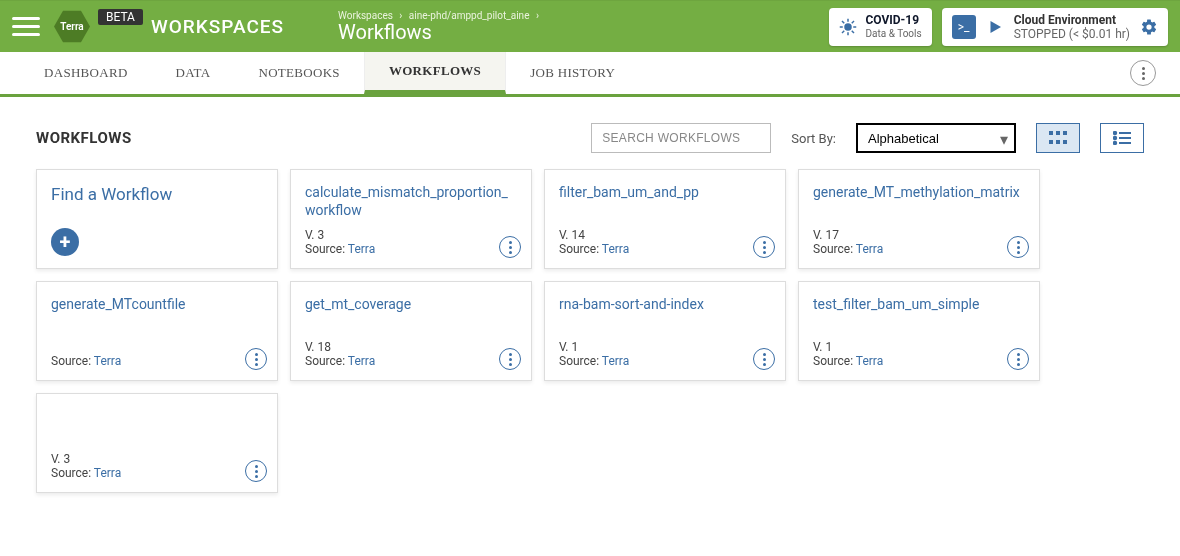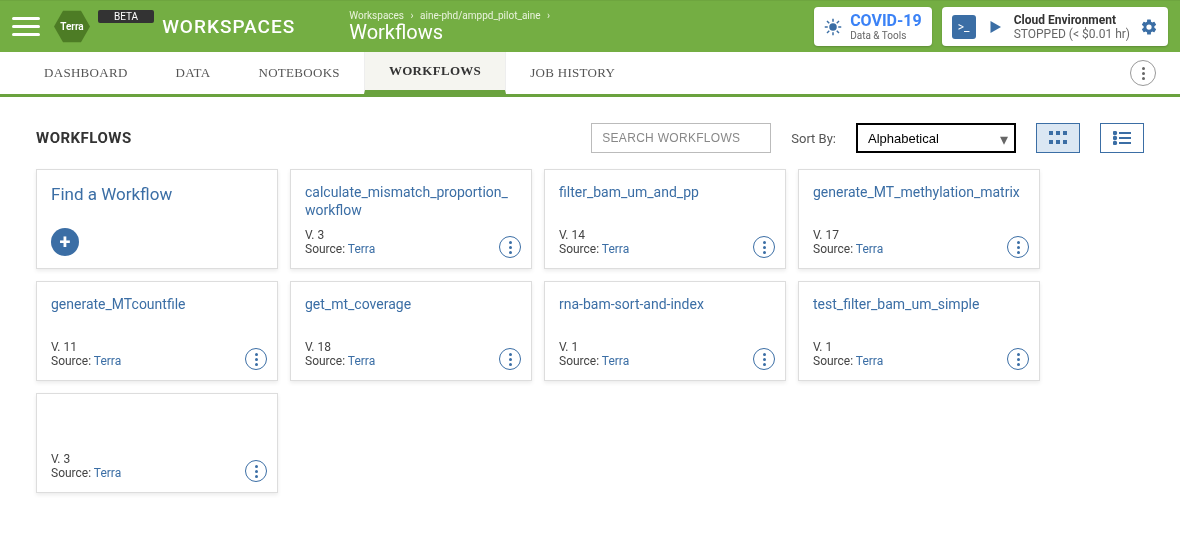--- a/index.html
+++ b/index.html
@@ -18,34 +18,34 @@
     .hamburger { width: 28px; display: flex; flex-direction: column; gap: 5px; cursor: pointer; }
     .hamburger span { height: 3px; background: #fff; border-radius: 2px; }
 
     .logo-wrap { display: flex; align-items: center; gap: 8px; }
     .hex {
       width: 36px; height: 36px; background: #4d7c25; display: flex; align-items: center; justify-content: center;
       clip-path: polygon(25% 6%, 75% 6%, 100% 50%, 75% 94%, 25% 94%, 0 50%);
       position: relative;
     }
     .hex-inner { color: #fff; font-size: 10px; font-weight: 600; transform: rotate(0deg); }
-    .beta { background: #333; color: #fff; font-size: 10px; padding: 1px 16px; border-radius: 2px; position: relative; top: -10px; }
+    .beta { background: #333; color: #fff; font-size: 12px; padding: 1px 8px; border-radius: 2px; position: relative; top: -10px; }
     .logo-text { font-weight: 500; letter-spacing: 1px; font-size: 19px; color: #fff; }
 
     .breadcrumb-area { margin-left: 40px; }
     .breadcrumb { font-size: 10px; color: #eaf3dd; }
     .breadcrumb .sep { margin: 0 4px; }
     .page-title { font-size: 20px; font-weight: 400; color: #fff; line-height: 1.1; }
 
     .header-right { margin-left: auto; display: flex; gap: 10px; }
     .pill {
       background: #fff; border-radius: 4px; padding: 5px 10px; display: flex; align-items: center; gap: 8px;
       color: #333; font-size: 12px; box-shadow: 0 1px 2px rgba(0,0,0,0.2);
     }
-    .pill .line1 { font-weight: 700; color: #3b82f6; font-size: 16px; line-height: 1.1; }
+    .pill .line1 { font-weight: 700; color: #0f172a; font-size: 12px; line-height: 1.1; }
     .pill .line2 { font-size: 10px; color: #666; line-height: 1.1; }
     .pill svg { width: 18px; height: 18px; }
     .cloud-pill { display: flex; align-items: center; gap: 10px; }
     .cloud-pill .term-box { width: 24px; height: 24px; background: #3b6ea5; border-radius: 3px; display: flex; align-items: center; justify-content: center; color: #fff; font-size: 12px;}
     .cloud-pill .play { color: #3b6ea5; }
     .cloud-text .l1 { font-weight: 700; color: #333; font-size: 12px; }
     .cloud-text .l2 { font-size: 12px; color: #666; }
     .cloud-pill .gear { color: #3b6ea5; }
 
     .tabs {
@@ -273,21 +273,20 @@
           <div class="dots-v">
             <i></i>
             <i></i>
             <i></i>
           </div>
         </div>
       </div>
       <div class="card">
         <div class="title">generate_MTcountfile</div>
         <div class="meta">
-          <div>V. 11</div>
           <div class="src">Source: <a>Terra</a></div>
         </div>
         <div class="card-more">
           <div class="dots-v">
             <i></i>
             <i></i>
             <i></i>
           </div>
         </div>
       </div>

